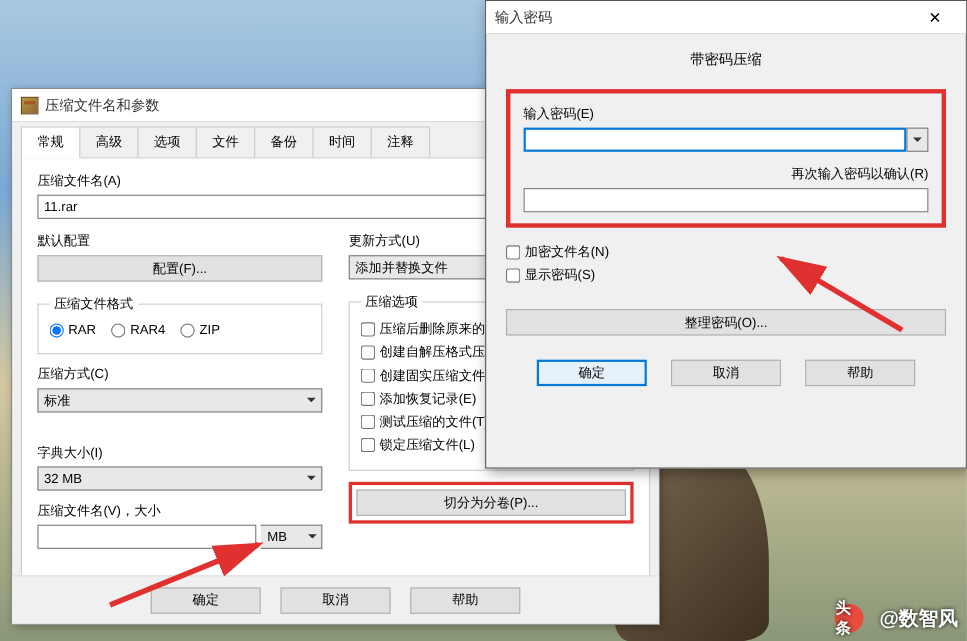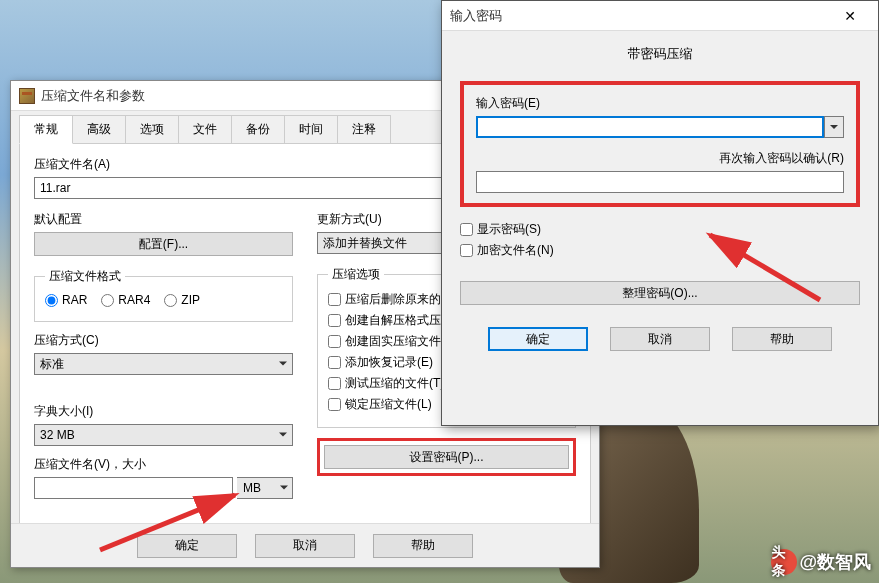--- a/index.html
+++ b/index.html
@@ -12,21 +12,21 @@
 }
 .bg-rock {
   position: absolute; right: 180px; bottom: 0;
   width: 140px; height: 180px;
   background: linear-gradient(135deg, #7a6850 0%, #3d3020 100%);
   border-radius: 60% 40% 20% 10% / 80% 60% 10% 10%;
   z-index: 0;
 }
 .watermark {
   position: absolute; right: 8px; bottom: 8px;
-  display: flex; align-items: center; gap: 2px;
+  display: flex; align-items: center; gap: 14px;
   color: #fff; font-size: 18px; font-weight: bold;
   z-index: 200;
   text-shadow: 0 0 4px #000;
 }
 .watermark-icon {
   width: 26px; height: 26px; border-radius: 50%;
   background: #e74c3c; display:flex;align-items:center;justify-content:center;
   color:#fff; font-size:14px;
 }
 
@@ -259,21 +259,21 @@
               <span>测试压缩的文件(T)</span>
             </label>
           <label class="check-row">
               <input type="checkbox" style="">
               <span>锁定压缩文件(L)</span>
             </label>
         </fieldset>
 
         <div class="highlight-red">
           <button class="btn btn-wide">
-              <span>设置密码(P)...</span>
+              <span>切分为分卷(P)...</span>
             </button>
         </div>
       </div>
     </div>
 
   </div>
 
   <div class="bottom-buttons">
     <button class="btn">
         <span>确定</span>
@@ -300,25 +300,25 @@
       <div class="pwd-combo">
         <input class="input-text" style="border: 2px solid rgb(0, 120, 215);">
         <div class="drop-btn"></div>
       </div>
       <div class="lbl" style="margin-top:12px;text-align:right;">再次输入密码以确认(R)</div>
       <input class="input-text" style="">
     </div>
 
     <label class="check-row">
         <input type="checkbox" style="">
-        <span>显示密码(S)</span>
+        <span>加密文件名(N)</span>
       </label>
     <label class="check-row">
         <input type="checkbox" style="">
-        <span>加密文件名(N)</span>
+        <span>显示密码(S)</span>
       </label>
 
     <button class="btn organize-btn">
         <span>整理密码(O)...</span>
       </button>
 
     <div class="dlg-pwd-buttons">
       <button class="btn btn-focus">
           <span>确定</span>
         </button>

